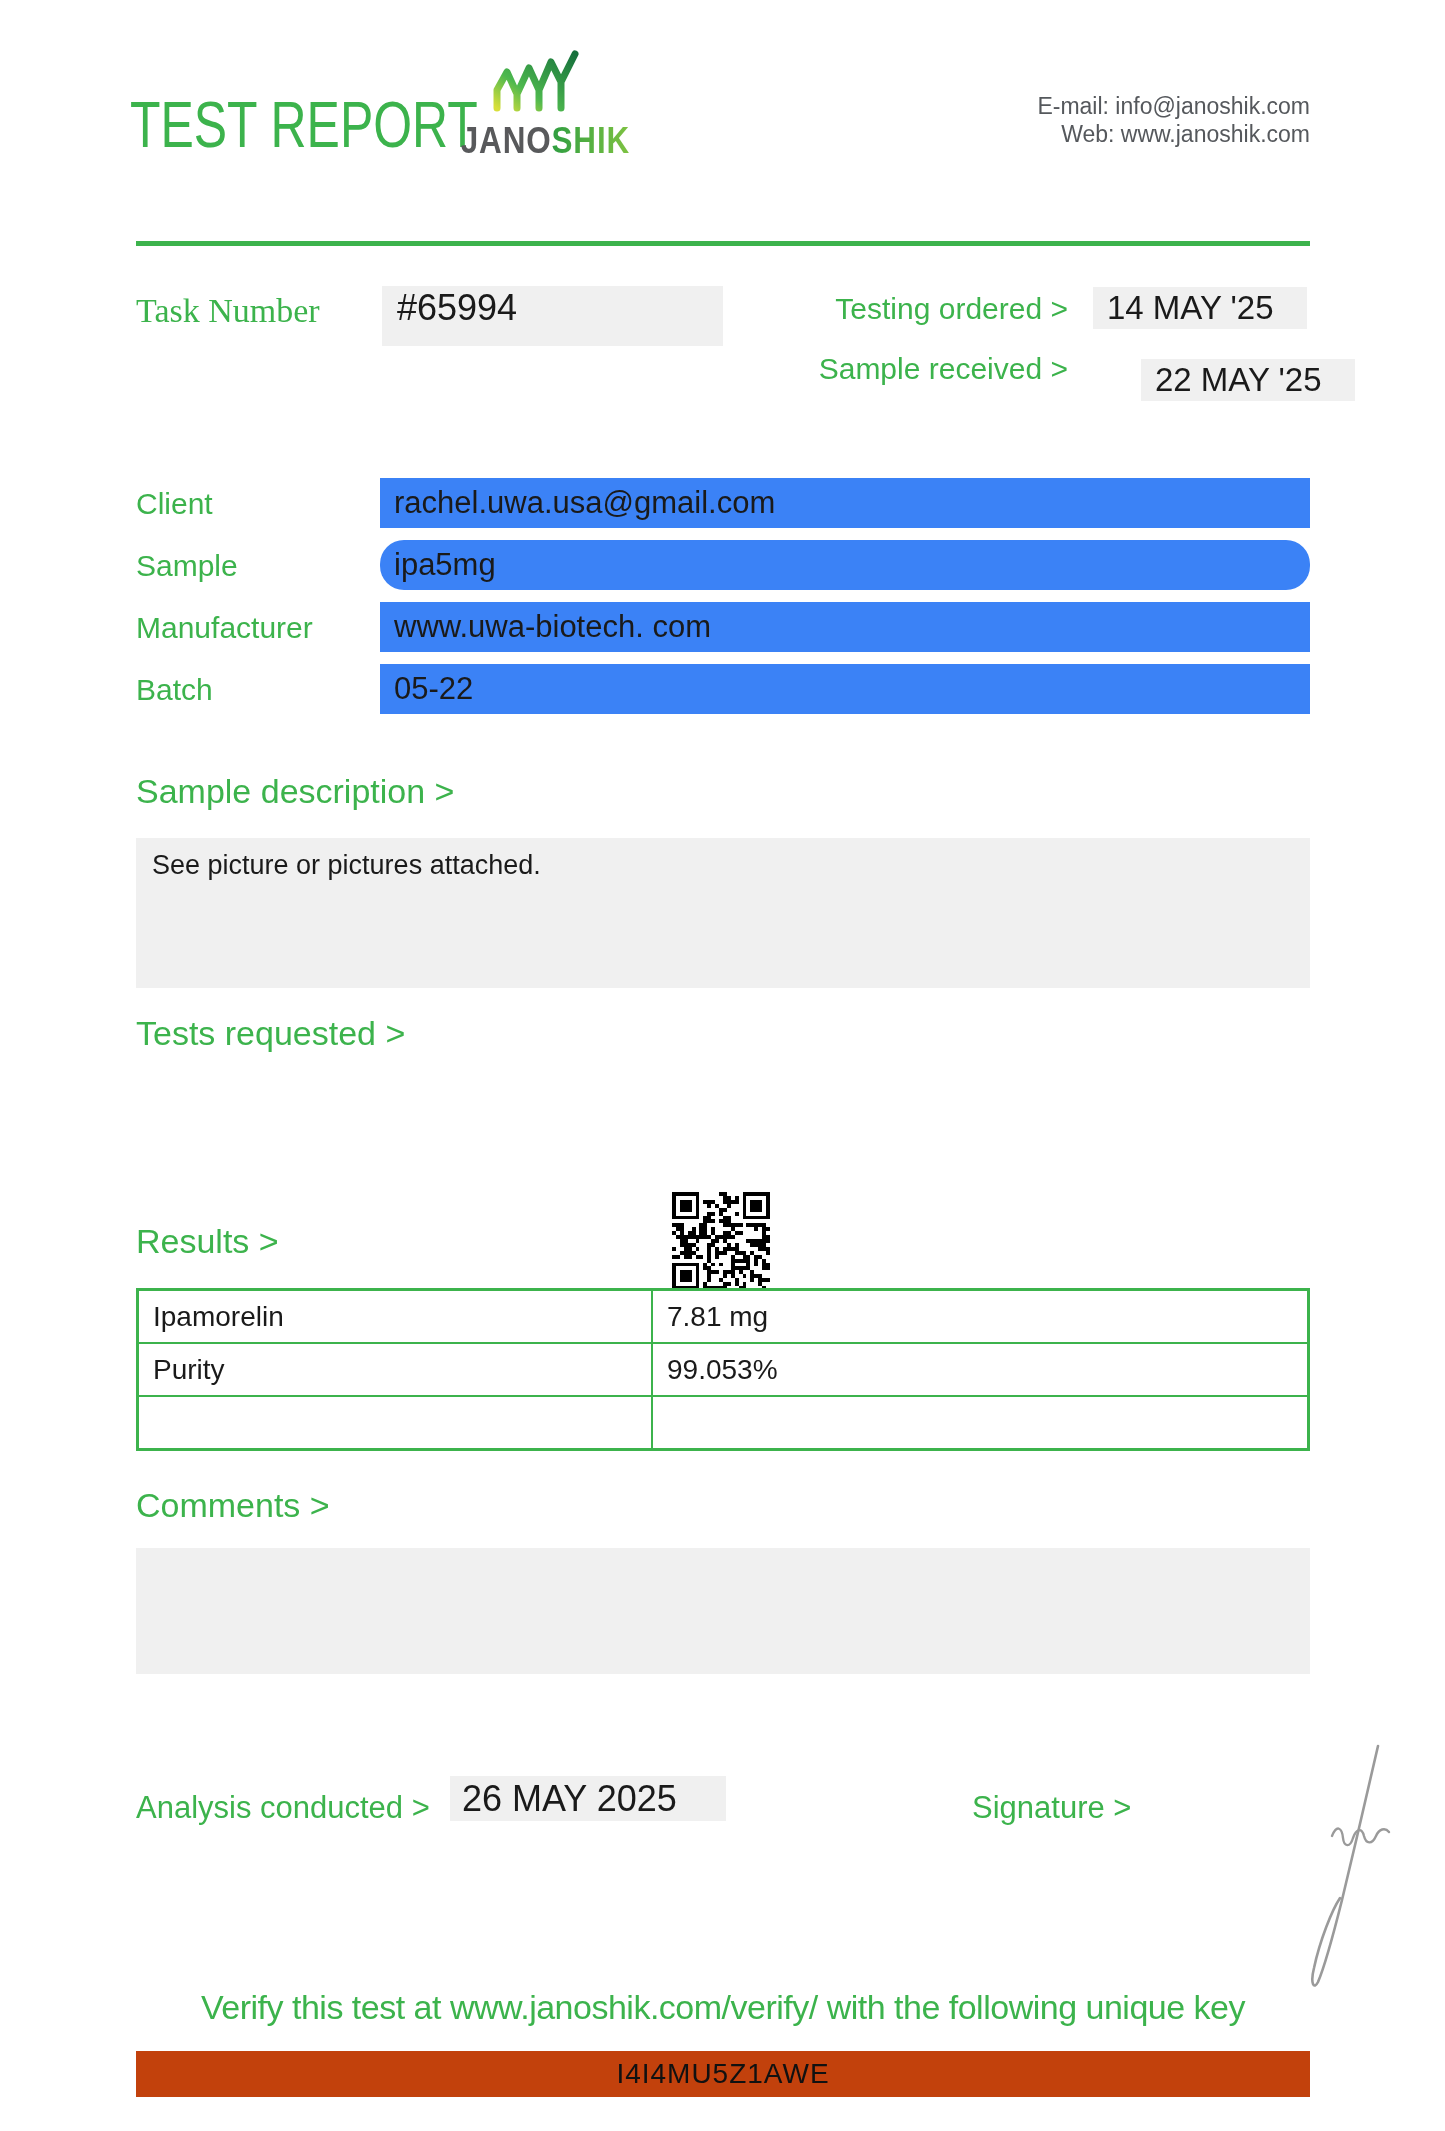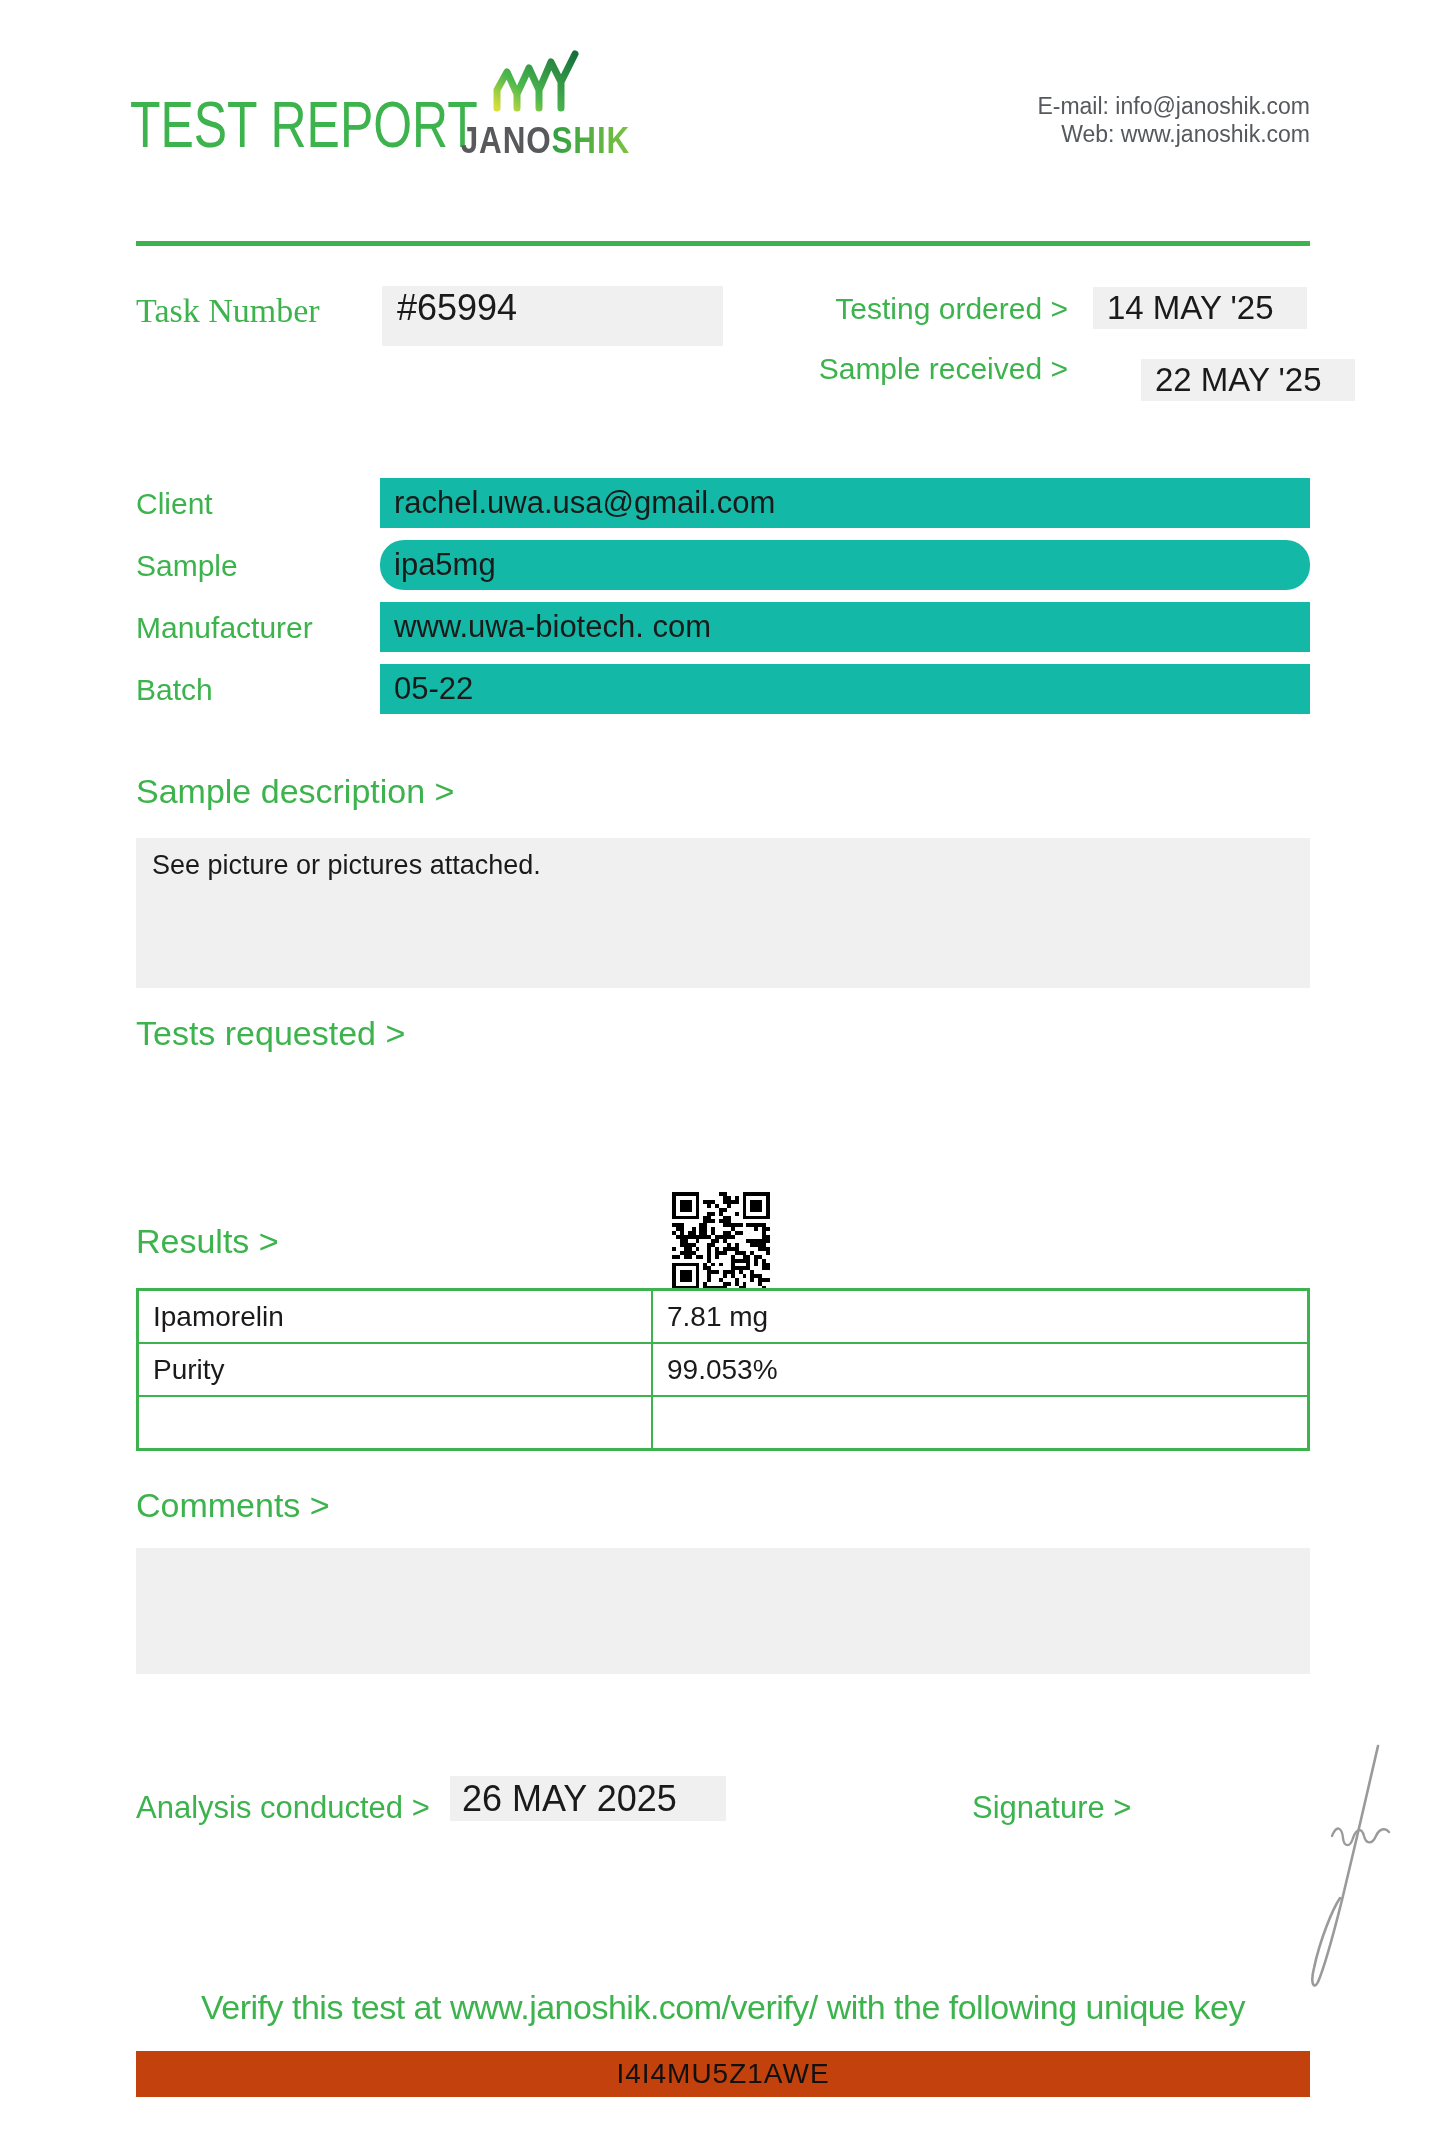--- a/index.html
+++ b/index.html
@@ -28,21 +28,21 @@
 
   .task-label { left:136px; top:292px; font-size:34px; white-space:nowrap;font-family:Liberation Serif, serif; }
   .task-box { left:382px; top:286px; width:341px; height:60px; background:#f0f0f0;
               font-size:36px; line-height:44px; padding-left:15px; box-sizing:border-box; }
 
   .date-label { left:600px; width:468px; text-align:right; font-size:30px; white-space:nowrap; }
   .date-box { left:1093px; width:214px; height:42px; background:#f0f0f0;
               font-size:33px; line-height:42px; padding-left:14px; box-sizing:border-box; white-space:nowrap; }
 
   .field-label { left:136px; font-size:30px; white-space:nowrap; }
-  .field-box { left:380px; width:930px; height:50px; background:#14b8a6;
+  .field-box { left:380px; width:930px; height:50px; background:#3b82f6;
                font-size:31px; line-height:50px; padding-left:14px; box-sizing:border-box; white-space:nowrap; }
 
   .section-heading { left:136px; font-size:34px; white-space:nowrap; }
   .text-box { left:136px; width:1174px; background:#f0f0f0;
               font-size:27px; padding:12px 16px; box-sizing:border-box; }
 
   .qr { left:672px; top:1192px; width:98px; height:98px; }
 
   .results-table { left:136px; top:1288px; width:1174px; border:3px solid #3cb34c; box-sizing:border-box; }
   .rt-row { display:flex; height:51px; border-bottom:2px solid #3cb34c; }

